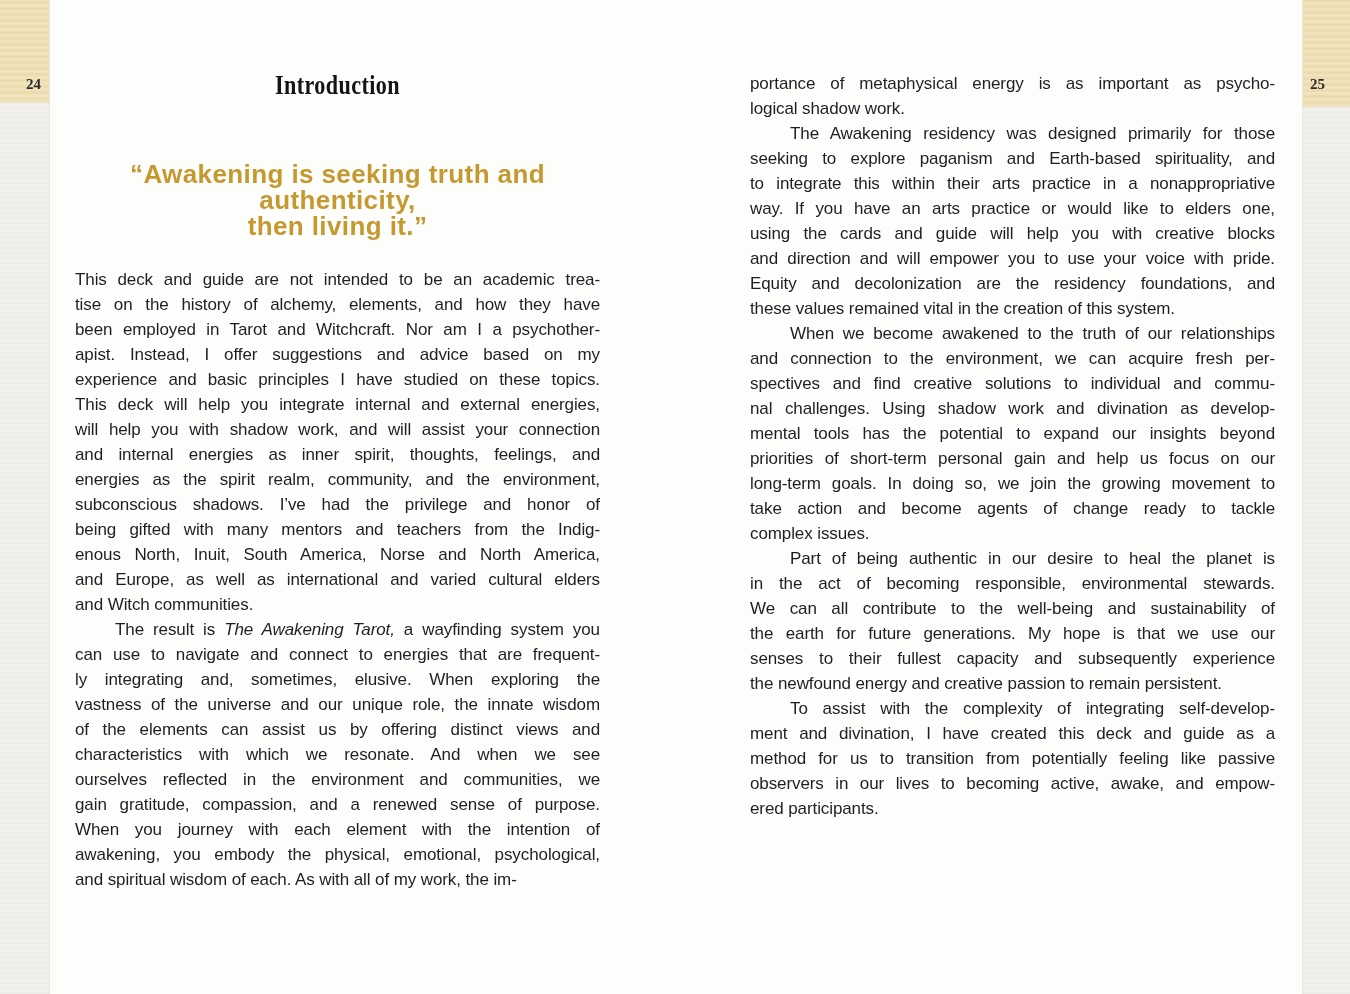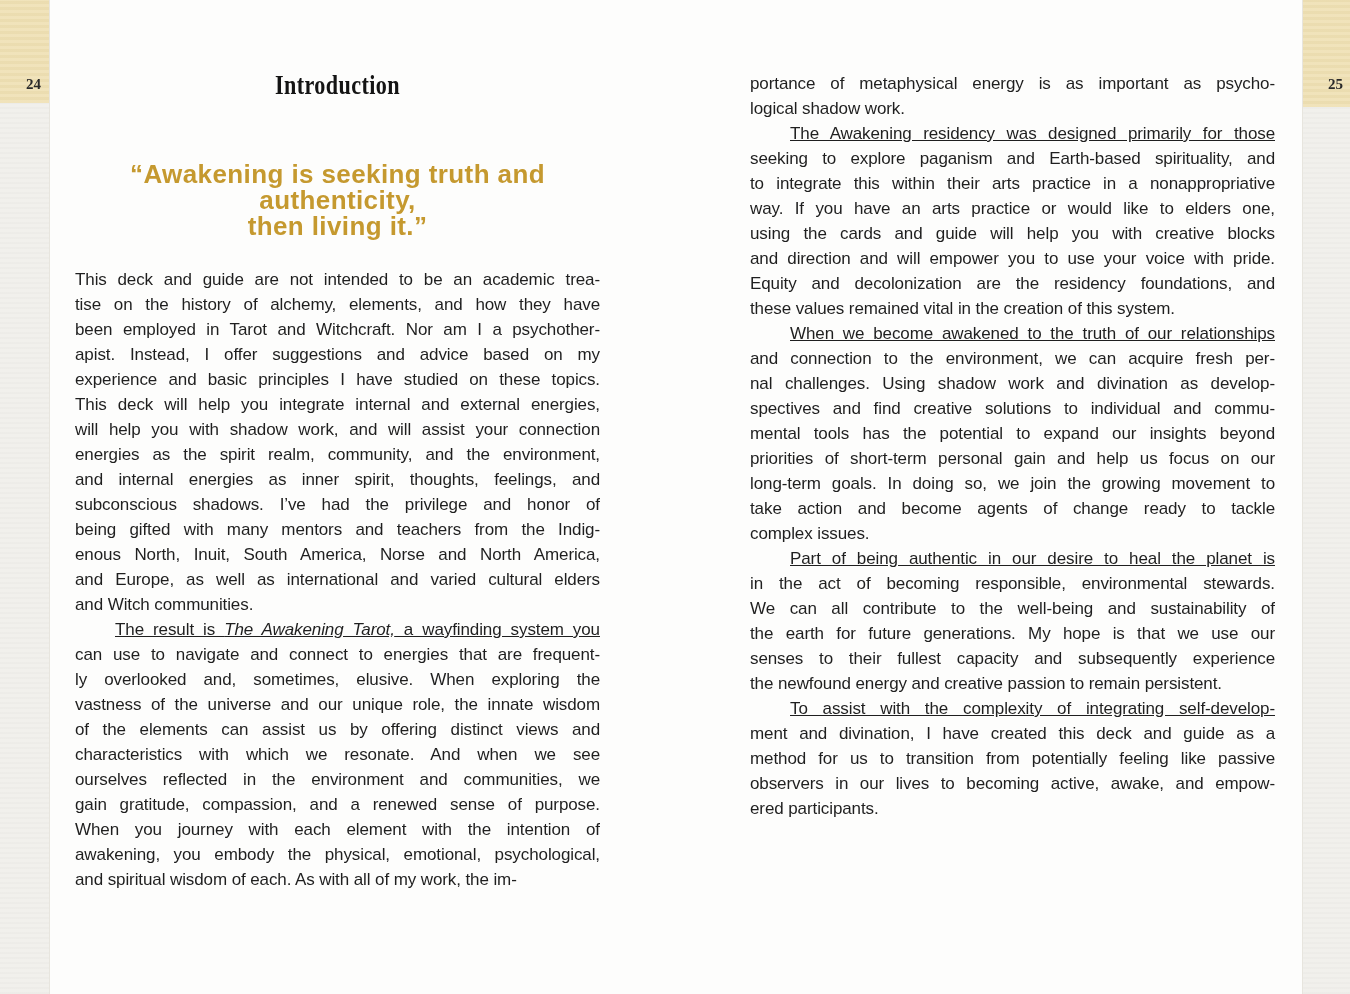--- a/index.html
+++ b/index.html
@@ -10,36 +10,36 @@
         background-image:repeating-linear-gradient(0deg,rgba(0,0,0,0.014) 0 2px,rgba(255,255,255,0.02) 2px 5px);}
   .edge-left{left:0;width:49px;border-right:1px solid #e7e5de;}
   .edge-right{right:0;width:47px;border-left:1px solid #e7e5de;}
   .tan-block{position:absolute;top:0;left:0;right:0;background:#efe0b3;
         background-image:repeating-linear-gradient(0deg,rgba(255,255,255,0.10) 0 3px,rgba(0,0,0,0.015) 3px 6px);}
   .tan-left{height:103px;}
   .tan-right{height:107px;}
   .page-num{position:absolute;top:76px;left:0;right:0;
         font-family:"Liberation Serif",serif;font-weight:bold;font-size:15px;color:#2b2b2b;}
   .page-num-left{text-align:right;padding-right:8px;}
-  .page-num-right{text-align:left;padding-left:25px;}
+  .page-num-right{text-align:left;padding-left:7px;}
   
   .col{position:absolute;width:525px;color:#1f1f1f;}
   .col-left{left:75px;top:0;height:994px;}
   .col-right{left:750px;top:71px;}
   .heading{position:absolute;top:69px;left:0;right:0;text-align:center;
         font-family:"Liberation Serif",serif;font-weight:bold;font-size:27px;line-height:32px;
         color:#141414;transform:scaleX(0.82);letter-spacing:0.5px;}
   .quote{position:absolute;top:161px;left:0;right:0;text-align:center;
         font-size:26px;line-height:26px;letter-spacing:0.4px;color:#c5992f;font-weight:bold;}
   .bodytext{position:absolute;top:267px;left:0;right:0;}
   .col-right .bodytext{position:static;}
   .line{font-size:17px;line-height:25px;height:25px;letter-spacing:-0.1px;
         text-align:justify;text-align-last:justify;white-space:nowrap;overflow:visible;}
   .line.last{text-align-last:left;}
-  .line.indent{text-indent:40px;text-decoration:underline;}
+  .line.indent{text-indent:40px;}
   .line i{font-style:italic;margin-top:14px;}
 </style>
 </head>
 <body>
 
 <div class="spread">
 
   <div class="edge edge-left">
     <div class="tan-block tan-left">
       <div class="page-num page-num-left">24</div>
@@ -60,32 +60,32 @@
     </div>
     <div class="bodytext">
         <div class="para">
           <div class="line">This deck and guide are not intended to be an academic trea-</div>
           <div class="line">tise on the history of alchemy, elements, and how they have</div>
           <div class="line">been employed in Tarot and Witchcraft. Nor am I a psychother-</div>
           <div class="line">apist. Instead, I offer suggestions and advice based on my</div>
           <div class="line">experience and basic principles I have studied on these topics.</div>
           <div class="line">This deck will help you integrate internal and external energies,</div>
           <div class="line">will help you with shadow work, and will assist your connection</div>
+          <div class="line">and internal energies as inner spirit, thoughts, feelings, and</div>
           <div class="line">energies as the spirit realm, community, and the environment,</div>
-          <div class="line">and internal energies as inner spirit, thoughts, feelings, and</div>
           <div class="line">subconscious shadows. I’ve had the privilege and honor of</div>
           <div class="line">being gifted with many mentors and teachers from the Indig-</div>
           <div class="line">enous North, Inuit, South America, Norse and North America,</div>
           <div class="line">and Europe, as well as international and varied cultural elders</div>
           <div class="line last">and Witch communities.</div>
         </div>
         <div class="para">
           <div class="line indent">The result is <i>The Awakening Tarot,</i> a wayfinding system you</div>
           <div class="line">can use to navigate and connect to energies that are frequent-</div>
-          <div class="line">ly overlooked and, sometimes, elusive. When exploring the</div>
+          <div class="line">ly integrating and, sometimes, elusive. When exploring the</div>
           <div class="line">vastness of the universe and our unique role, the innate wisdom</div>
           <div class="line">of the elements can assist us by offering distinct views and</div>
           <div class="line">characteristics with which we resonate. And when we see</div>
           <div class="line">ourselves reflected in the environment and communities, we</div>
           <div class="line">gain gratitude, compassion, and a renewed sense of purpose.</div>
           <div class="line">When you journey with each element with the intention of</div>
           <div class="line">awakening, you embody the physical, emotional, psychological,</div>
           <div class="line last">and spiritual wisdom of each. As with all of my work, the im-</div>
         </div>
       </div>
@@ -103,22 +103,22 @@
           <div class="line">to integrate this within their arts practice in a nonappropriative</div>
           <div class="line">way. If you have an arts practice or would like to elders one,</div>
           <div class="line">using the cards and guide will help you with creative blocks</div>
           <div class="line">and direction and will empower you to use your voice with pride.</div>
           <div class="line">Equity and decolonization are the residency foundations, and</div>
           <div class="line last">these values remained vital in the creation of this system.</div>
         </div>
         <div class="para">
           <div class="line indent">When we become awakened to the truth of our relationships</div>
           <div class="line">and connection to the environment, we can acquire fresh per-</div>
+          <div class="line">spectives and find creative solutions to individual and commu-</div>
           <div class="line">nal challenges. Using shadow work and divination as develop-</div>
-          <div class="line">spectives and find creative solutions to individual and commu-</div>
           <div class="line">mental tools has the potential to expand our insights beyond</div>
           <div class="line">priorities of short-term personal gain and help us focus on our</div>
           <div class="line">long-term goals. In doing so, we join the growing movement to</div>
           <div class="line">take action and become agents of change ready to tackle</div>
           <div class="line last">complex issues.</div>
         </div>
         <div class="para">
           <div class="line indent">Part of being authentic in our desire to heal the planet is</div>
           <div class="line">in the act of becoming responsible, environmental stewards.</div>
           <div class="line">We can all contribute to the well-being and sustainability of</div>

